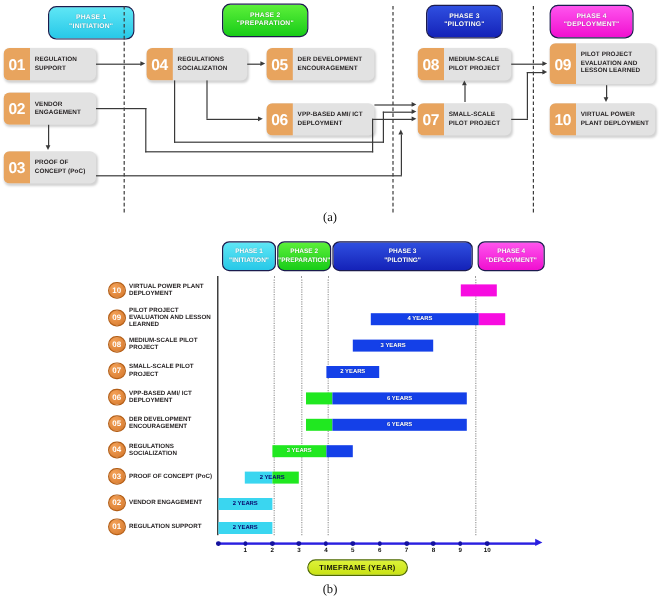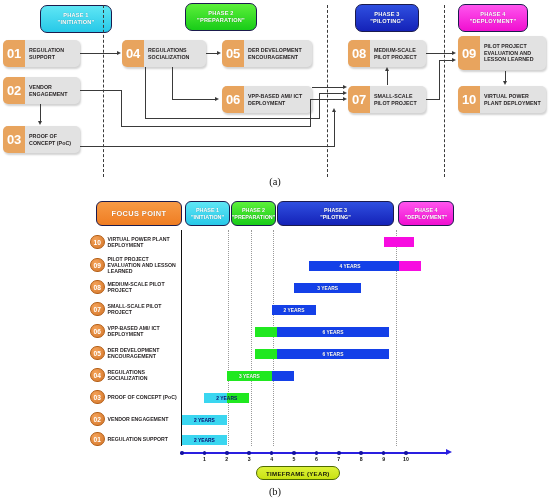--- a/index.html
+++ b/index.html
@@ -221,23 +221,20 @@
   <div class="arrowhead ah-right" style="left:452px;top:57.5px;"></div>
 
   <div class="conn v" style="left:505px;top:71px;height:11px;"></div>
   <div class="arrowhead ah-down" style="left:502.5px;top:81px;"></div>
 
   <div class="caption" style="top:176px;">(a)</div>
 </div>
 
 <div class="panel" id="panel-b">
 
-  <div class="gheader focus" style="left:96px;top:11px;width:84px;">
-    <span>FOCUS POINT</span>
-  </div>
   <div class="gheader ph1" style="left:185px;top:11px;width:43px;">
     <span>PHASE 1</span>
     <span>"INITIATION"</span>
   </div>
   <div class="gheader ph2" style="left:231px;top:11px;width:43px;">
     <span>PHASE 2</span>
     <span>"PREPARATION"</span>
   </div>
   <div class="gheader ph3" style="left:277px;top:11px;width:115px;">
     <span>PHASE 3</span>

